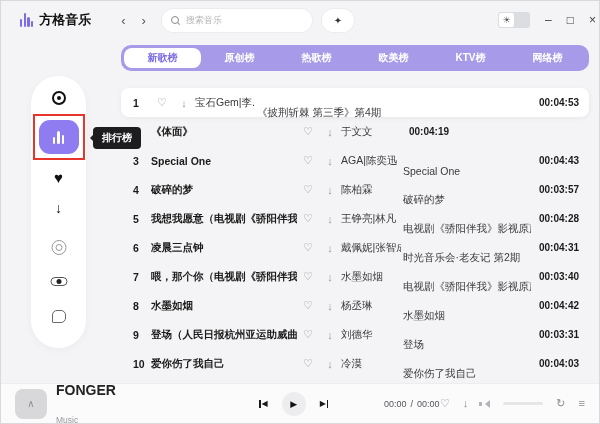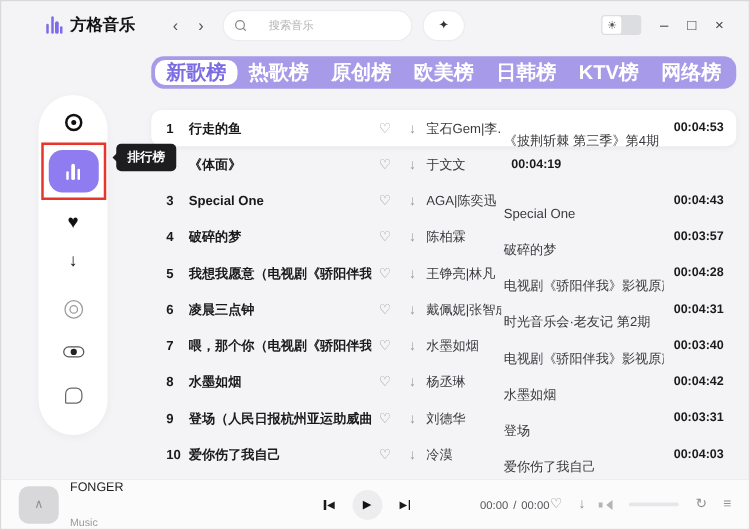--- a/index.html
+++ b/index.html
@@ -4,32 +4,32 @@
 <style>
   * { margin:0; padding:0; box-sizing:border-box; }
   html,body { width:600px; height:424px; overflow:hidden; }
   body {
     font-family:"Liberation Sans","DejaVu Sans",sans-serif;
     background:#f4f4f6; position:relative; color:#1a1a1a;
     border:1px solid #d9d9dc;
   }
 
   
-  .titlebar { height:38px; display:flex; align-items:center; padding:0 20px; }
+  .titlebar { height:38px; display:flex; align-items:center; padding:0 3px; }
   .logo { display:flex; align-items:center; gap:6px; margin-left:16px; }
   .logo-bars { display:flex; align-items:flex-end; gap:1.5px; height:14px; }
   .logo-bars i { display:block; width:2.2px; background:#7d6bea; border-radius:2px; }
   .logo-bars i:nth-child(1){height:8px;} .logo-bars i:nth-child(2){height:14px;}
   .logo-bars i:nth-child(3){height:10px;} .logo-bars i:nth-child(4){height:6px;}
   .logo-text { font-size:13px; font-weight:bold; color:#111; }
   .nav-arrows { display:flex; gap:16px; margin-left:30px; color:#555; }
   .nav-arrow { font-size:13px; cursor:pointer; line-height:1; }
   .searchbox {
     margin-left:16px; width:150px; height:23px; background:#fff; border-radius:12px;
-    display:flex; align-items:center; padding:0 9px; gap:18px;
+    display:flex; align-items:center; padding:0 9px; gap:6px;
     box-shadow:0 0 0 1px #ececef;
   }
   .mag { position:relative; width:9px; height:9px; flex:0 0 auto; }
   .mag::before { content:""; position:absolute; width:6px; height:6px; border:1.3px solid #8a8a8a; border-radius:50%; left:0; top:0; }
   .mag::after { content:""; position:absolute; width:3px; height:1.3px; background:#8a8a8a; transform:rotate(45deg); left:6px; top:7px; }
   .search-ph { font-size:9px; color:#b5b5b8; }
   .sparkle-btn {
     margin-left:10px; width:32px; height:23px; background:#fff; border-radius:12px;
     display:flex; align-items:center; justify-content:center; font-size:10px; color:#333;
     box-shadow:0 0 0 1px #ececef;
@@ -54,49 +54,49 @@
   .red-box { position:absolute; left:50%; transform:translateX(-50%); top:38px; width:52px; height:46px; border:2.5px solid #e8352b; }
   .heart-ic { top:93px; font-size:15px; color:#111; }
   .dl-ic { top:124px; font-size:14px; font-weight:bold; color:#111; }
   .cd-ic { top:164px; width:15px; height:15px; border:1.4px solid #9a9a9e; border-radius:50%; }
   .cd-ic::after { content:""; width:5px; height:5px; border:1.2px solid #9a9a9e; border-radius:50%; }
   .toggle-ic { top:201px; width:17px; height:9px; border:1.4px solid #555; border-radius:5px; display:flex; align-items:center; padding:1px; }
   .toggle-ic::after { content:""; width:5px; height:5px; background:#222; border-radius:50%; }
   .bubble-ic { top:234px; width:14px; height:13px; border:1.4px solid #6a6a6e; border-radius:5px 5px 5px 1px; }
 
   .tooltip {
-    position:absolute; left:92px; top:114px; background:#1d1d1f; color:#fff;
+    position:absolute; left:92px; top:126px; background:#1d1d1f; color:#fff;
     font-size:10px; font-weight:bold; padding:4px 9px; border-radius:4px; white-space:nowrap; z-index:5;
   }
   .tooltip::before { content:""; position:absolute; left:-7px; top:50%; transform:translateY(-50%); border:4px solid transparent; border-right:4px solid #1d1d1f; }
 
   
   .main { position:absolute; left:120px; top:44px; width:468px; }
   .tabs { height:26px; background:#a79ae8; border-radius:10px; display:flex; align-items:stretch; padding:3px; }
-  .tab { flex:1; display:flex; align-items:center; justify-content:center; color:#fff; font-size:16px; font-weight:bold; border-radius:8px; cursor:pointer; }
+  .tab { flex:1; display:flex; align-items:center; justify-content:center; color:#fff; font-size:10px; font-weight:bold; border-radius:8px; cursor:pointer; }
   .tab.active { background:#fff; color:#7b6ce4; }
 
   .rows { margin-top:17px; }
   .row { height:29px; display:flex; align-items:center; font-size:10.5px; cursor:pointer; border-radius:8px; }
   .row.active { background:#fff; box-shadow:0 1px 5px rgba(0,0,0,.06); }
   .c-rank { width:30px; padding-left:12px; font-weight:bold; flex:0 0 auto; }
   .c-title { width:146px; flex:0 0 auto; font-weight:bold; white-space:nowrap; overflow:hidden; }
   .c-like, .c-dl { width:22px; flex:0 0 auto; color:#97979b; font-size:11px; text-align:center; }
   .c-artist { width:60px; flex:0 0 auto; color:#3a3a3e; white-space:nowrap; overflow:hidden; }
   .c-album { flex:1; color:#3a3a3e; white-space:nowrap; overflow:hidden; padding-left:2px;margin-top:20px; }
   .c-dur { width:58px; flex:0 0 auto; text-align:right; padding-right:10px; font-weight:bold; font-size:10px; }
 
   
   .player {
     position:absolute; left:0; bottom:0; width:100%; height:40px; background:#fbfbfc;
     border-top:1px solid #ededef; display:flex; align-items:center; padding:0 14px;
   }
   .cover { width:32px; height:30px; background:#d8d8db; border-radius:8px; display:flex; align-items:center; justify-content:center; color:#8f8f93; font-size:10px; }
   .track { margin-left:9px; }
-  .track-title { font-size:10px; font-weight:normal; color:#222; }
+  .track-title { font-size:14px; font-weight:bold; color:#222; }
   .track-sub { font-size:8.5px; color:#9a9a9e; margin-top:17px; }
   .transport { position:absolute; left:258px; display:flex; align-items:center; gap:14px; }
   .skip { display:inline-flex; align-items:center; gap:1px; color:#1a1a1a; font-size:8px; cursor:pointer; }
   .skip .bar { width:1.5px; height:8px; background:#1a1a1a; }
   .play-btn { width:24px; height:24px; background:#ededef; border-radius:50%; display:flex; align-items:center; justify-content:center; font-size:9px; color:#111; cursor:pointer; }
   .time { position:absolute; left:383px; font-size:9px; color:#55555a; display:flex; gap:4px; }
   .p-right { position:absolute; right:14px; display:flex; align-items:center; gap:13px; }
   .p-ic { color:#8d8d92; font-size:11px; line-height:1; cursor:pointer; }
   .speaker { width:0; height:0; border:4px solid transparent; border-right:5px solid #b3b3b8; position:relative; cursor:pointer; }
   .speaker::before { content:""; position:absolute; left:-6px; top:-2px; width:3px; height:4px; background:#b3b3b8; }
@@ -155,32 +155,30 @@
     </div>
   <div class="sb-item cd-ic"></div>
   <div class="sb-item toggle-ic"></div>
   <div class="sb-item bubble-ic"></div>
 </div>
 <div class="tooltip">排行榜</div>
 
 <div class="main">
   <div class="tabs">
     <div class="tab active">新歌榜</div>
+    <div class="tab">原创榜</div>
     <div class="tab">热歌榜</div>
-    <div class="tab">原创榜</div>
     <div class="tab">欧美榜</div>
-    <div class="tab">日韩榜</div>
     <div class="tab">KTV榜</div>
     <div class="tab">网络榜</div>
   </div>
 
   <div class="rows">
     <div class="row active">
       <span class="c-rank">1</span>
-      <span class="c-title">行走的鱼</span>
       <span class="c-like">♡</span>
       <span class="c-dl">↓</span>
       <span class="c-artist">宝石Gem|李...</span>
       <span class="c-album">《披荆斩棘 第三季》第4期</span>
       <span class="c-dur">00:04:53</span>
     </div>
     <div class="row">
       <span class="c-rank">2</span>
       <span class="c-title">《体面》</span>
       <span class="c-like">♡</span>

